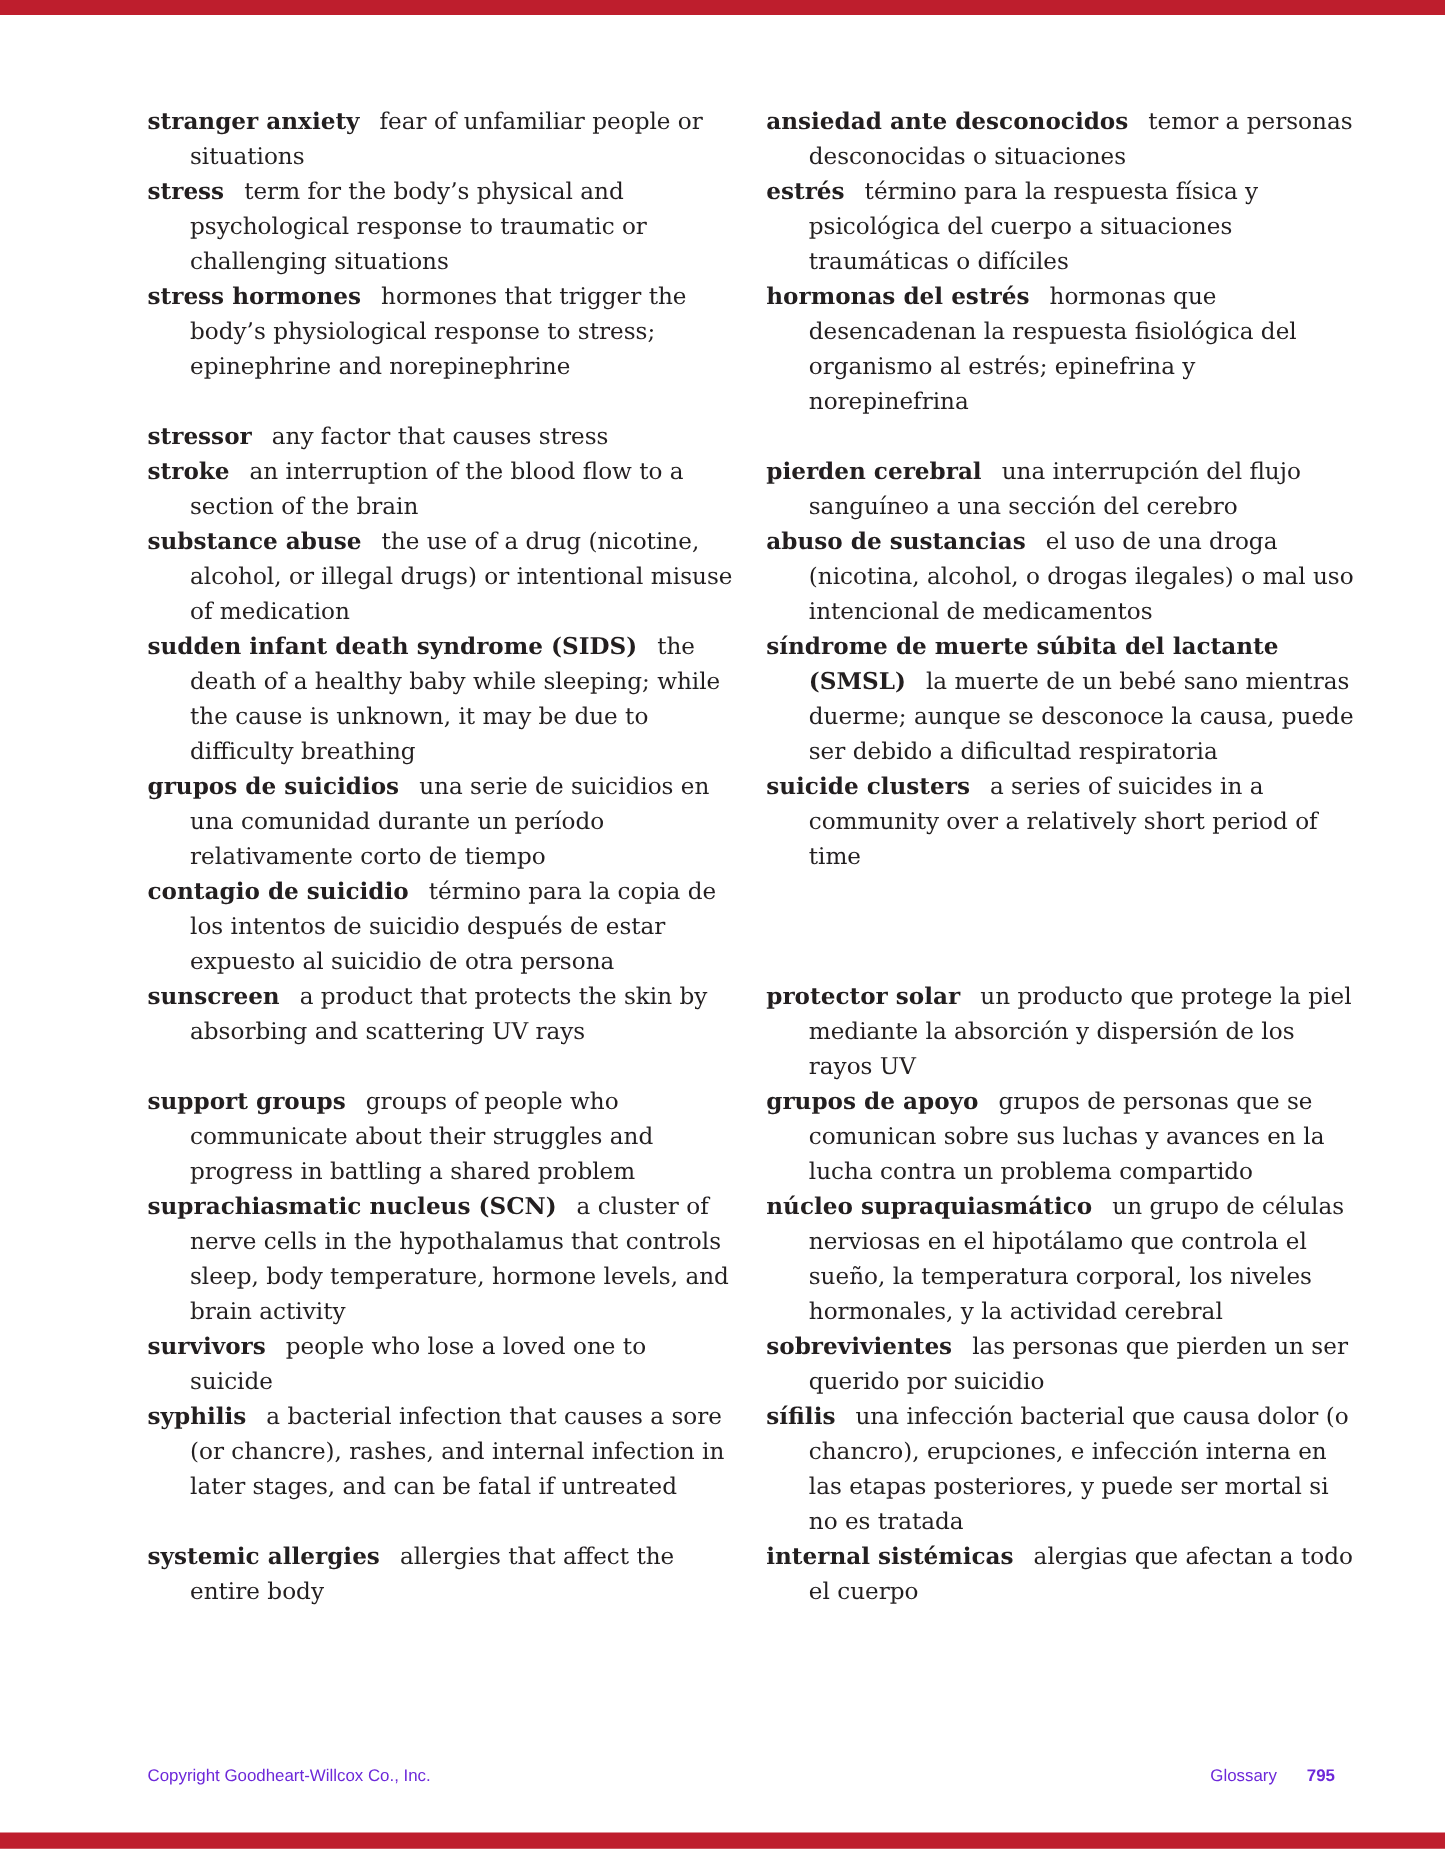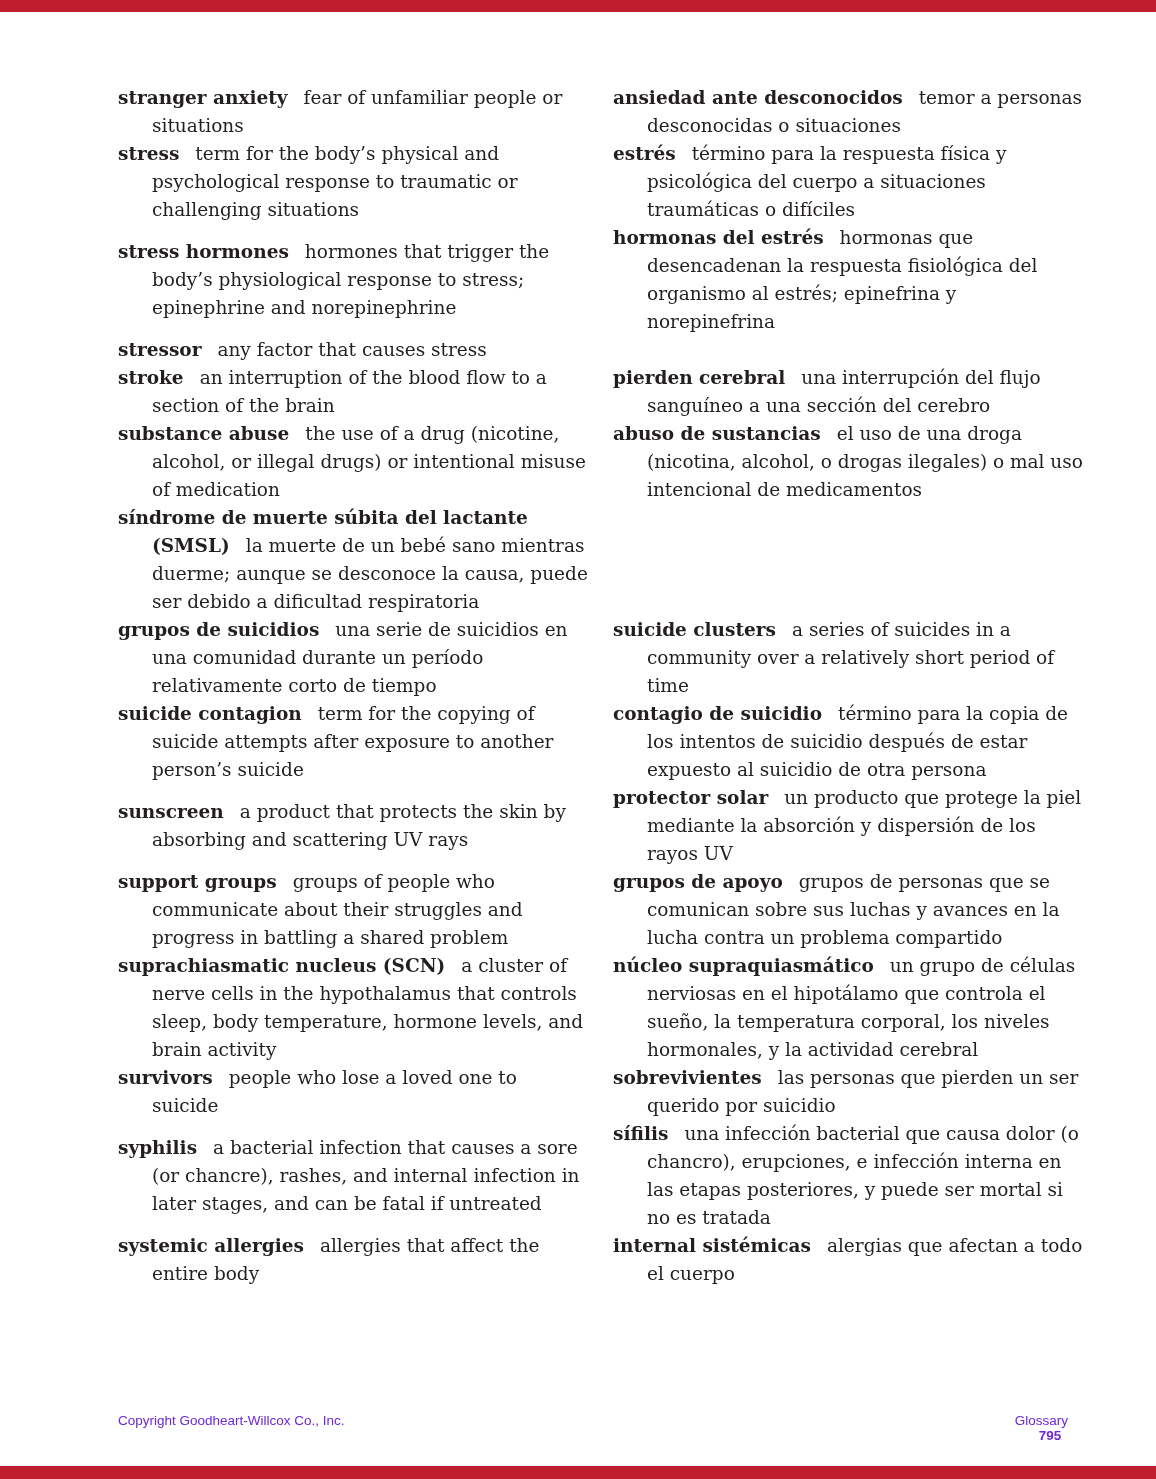--- a/index.html
+++ b/index.html
@@ -12,40 +12,40 @@
     overflow: hidden;
     font-family: "DejaVu Serif", serif;
     color: var(--ink);
   }
   .accent-bar { position: absolute; left: 0; width: 100%; background: var(--accent); }
   .accent-bar.top { top: 0; height: 12px; }
   .accent-bar.bottom { bottom: 0; height: 13px; }
 
   .content { position: absolute; left: 118px; top: 84px; width: 966px; }
 
-  .grid-row { display: flex; gap: 25px; align-items: center; }
+  .grid-row { display: flex; gap: 25px; align-items: flex-start; }
   .entry {
     width: 470px;
     margin: 0;
     font-size: 18.5px;
     line-height: 28px;
     padding-left: 34px;
     text-indent: -34px;
     color: var(--ink);
   }
   .entry .term { font-weight: bold; margin-right: 16px; }
 
   .page-footer {
     position: absolute;
     left: 118px; width: 950px; top: 1413px;
     display: flex; justify-content: space-between; align-items: baseline;
     font-family: Liberation Sans, sans-serif;
     font-size: 13.5px; color: #6d28d9;
   }
-  .folio { display: flex; align-items: flex-start; flex-direction: column; }
+  .folio { display: flex; align-items: center; }
   .folio .section-label { font-weight: normal; }
   .folio .page-number { font-weight: bold; margin-left: 24px; }
 </style>
 </head>
 <body>
 
 <div class="accent-bar top"></div>
 
 <main class="content">
   <div id="rows">
@@ -72,30 +72,30 @@
     <p class="entry entry-en"><span class="term">stroke</span><span class="def">an interruption of the blood flow to a section of the brain</span></p>
     <p class="entry entry-es"><span class="term">pierden cerebral</span><span class="def">una interrupción del flujo sanguíneo a una sección del cerebro</span></p>
   </div>
 
   <div class="grid-row">
     <p class="entry entry-en"><span class="term">substance abuse</span><span class="def">the use of a drug (nicotine, alcohol, or illegal drugs) or intentional misuse of medication</span></p>
     <p class="entry entry-es"><span class="term">abuso de sustancias</span><span class="def">el uso de una droga (nicotina, alcohol, o drogas ilegales) o mal uso intencional de medicamentos</span></p>
   </div>
 
   <div class="grid-row">
+    <p class="entry entry-en"><span class="term">sudden infant death syndrome (SIDS)</span><span class="def">the death of a healthy baby while sleeping; while the cause is unknown, it may be due to difficulty breathing</span></p>
     <p class="entry entry-es"><span class="term">síndrome de muerte súbita del lactante (SMSL)</span><span class="def">la muerte de un bebé sano mientras duerme; aunque se desconoce la causa, puede ser debido a dificultad respiratoria</span></p>
   </div>
 
   <div class="grid-row">
     <p class="entry entry-es"><span class="term">grupos de suicidios</span><span class="def">una serie de suicidios en una comunidad durante un período relativamente corto de tiempo</span></p>
     <p class="entry entry-en"><span class="term">suicide clusters</span><span class="def">a series of suicides in a community over a relatively short period of time</span></p>
   </div>
 
   <div class="grid-row">
-    <p class="entry entry-en"><span class="term">suicide contagion</span><span class="def">term for the copying of suicide attempts after exposure to another person’s suicide</span></p>
     <p class="entry entry-es"><span class="term">contagio de suicidio</span><span class="def">término para la copia de los intentos de suicidio después de estar expuesto al suicidio de otra persona</span></p>
   </div>
 
   <div class="grid-row">
     <p class="entry entry-en"><span class="term">sunscreen</span><span class="def">a product that protects the skin by absorbing and scattering UV rays</span></p>
     <p class="entry entry-es"><span class="term">protector solar</span><span class="def">un producto que protege la piel mediante la absorción y dispersión de los rayos UV</span></p>
   </div>
 
   <div class="grid-row">
     <p class="entry entry-en"><span class="term">support groups</span><span class="def">groups of people who communicate about their struggles and progress in battling a shared problem</span></p>

